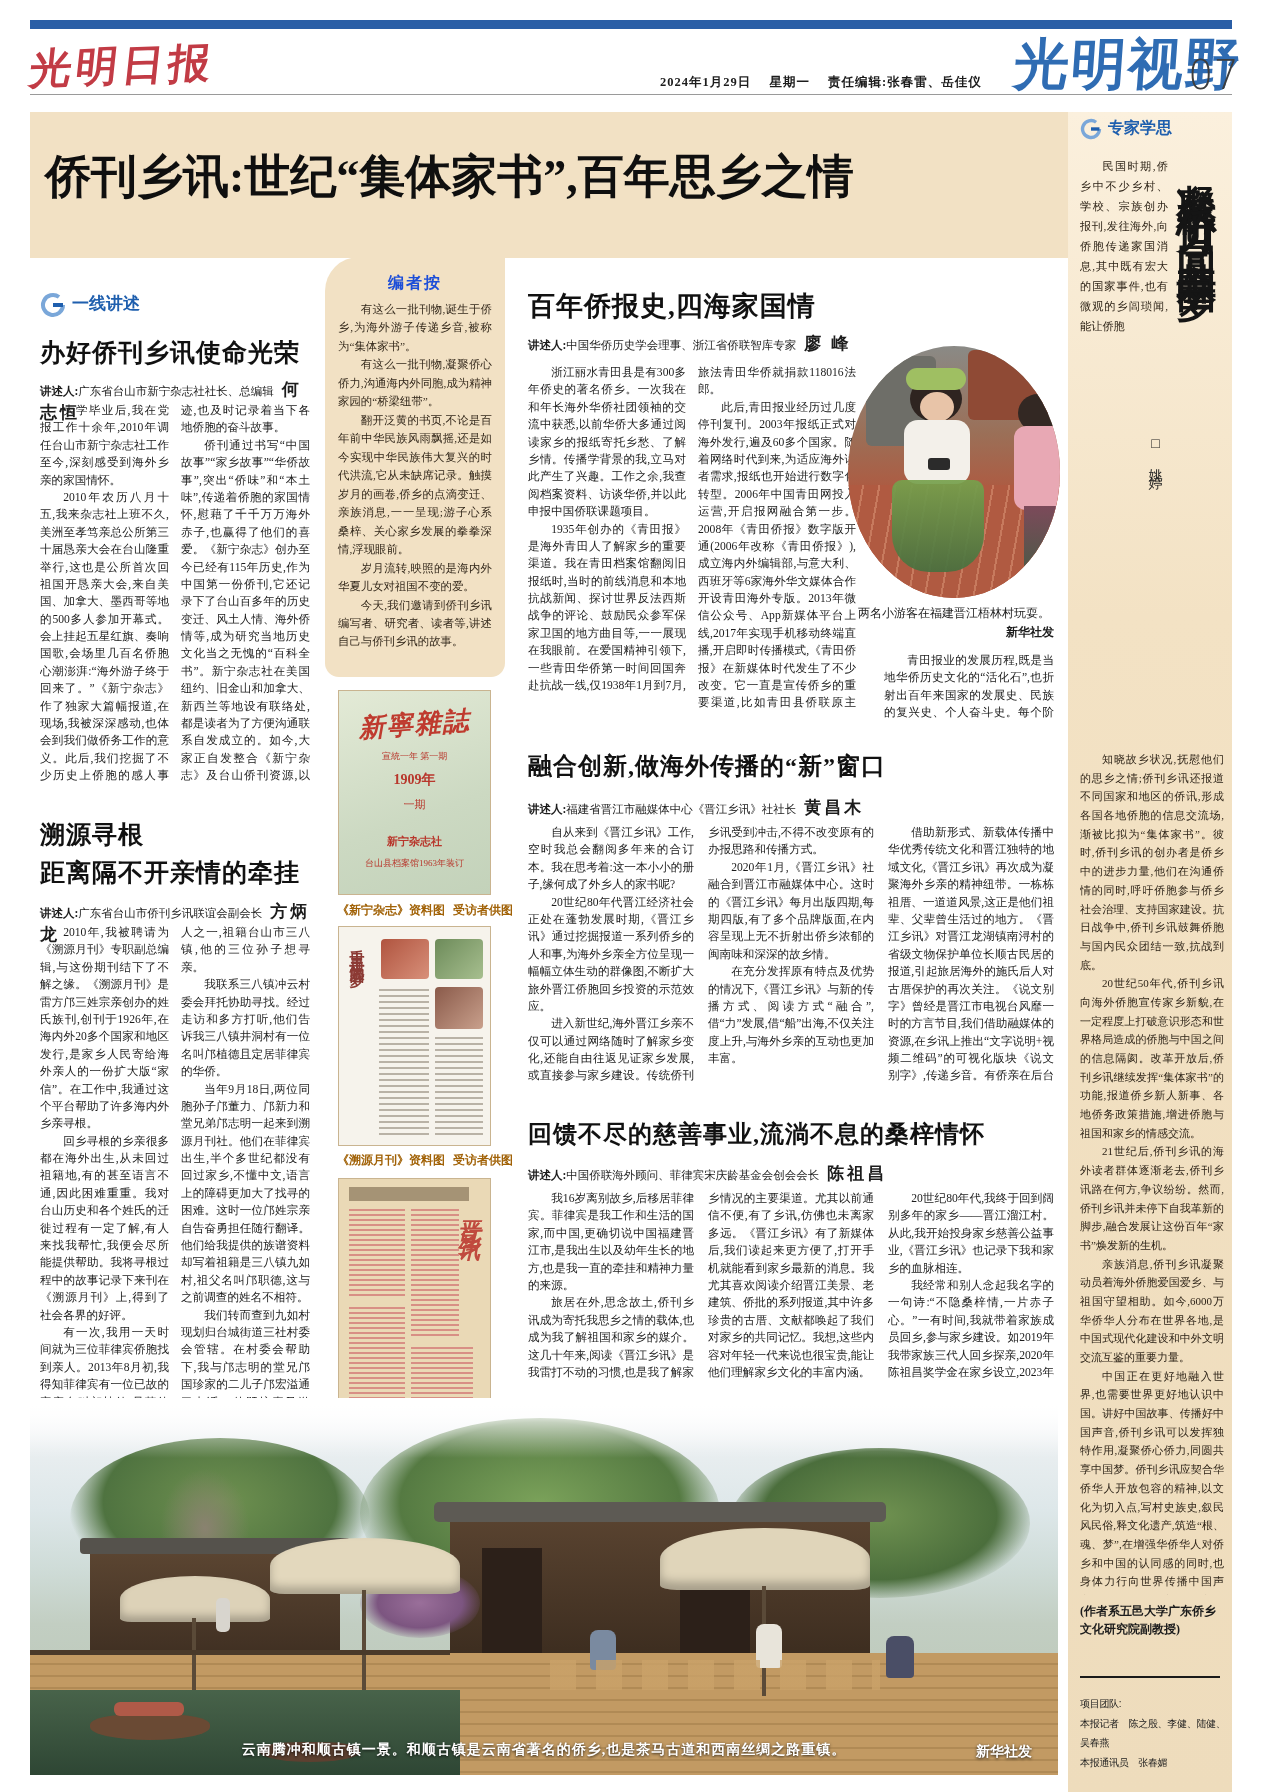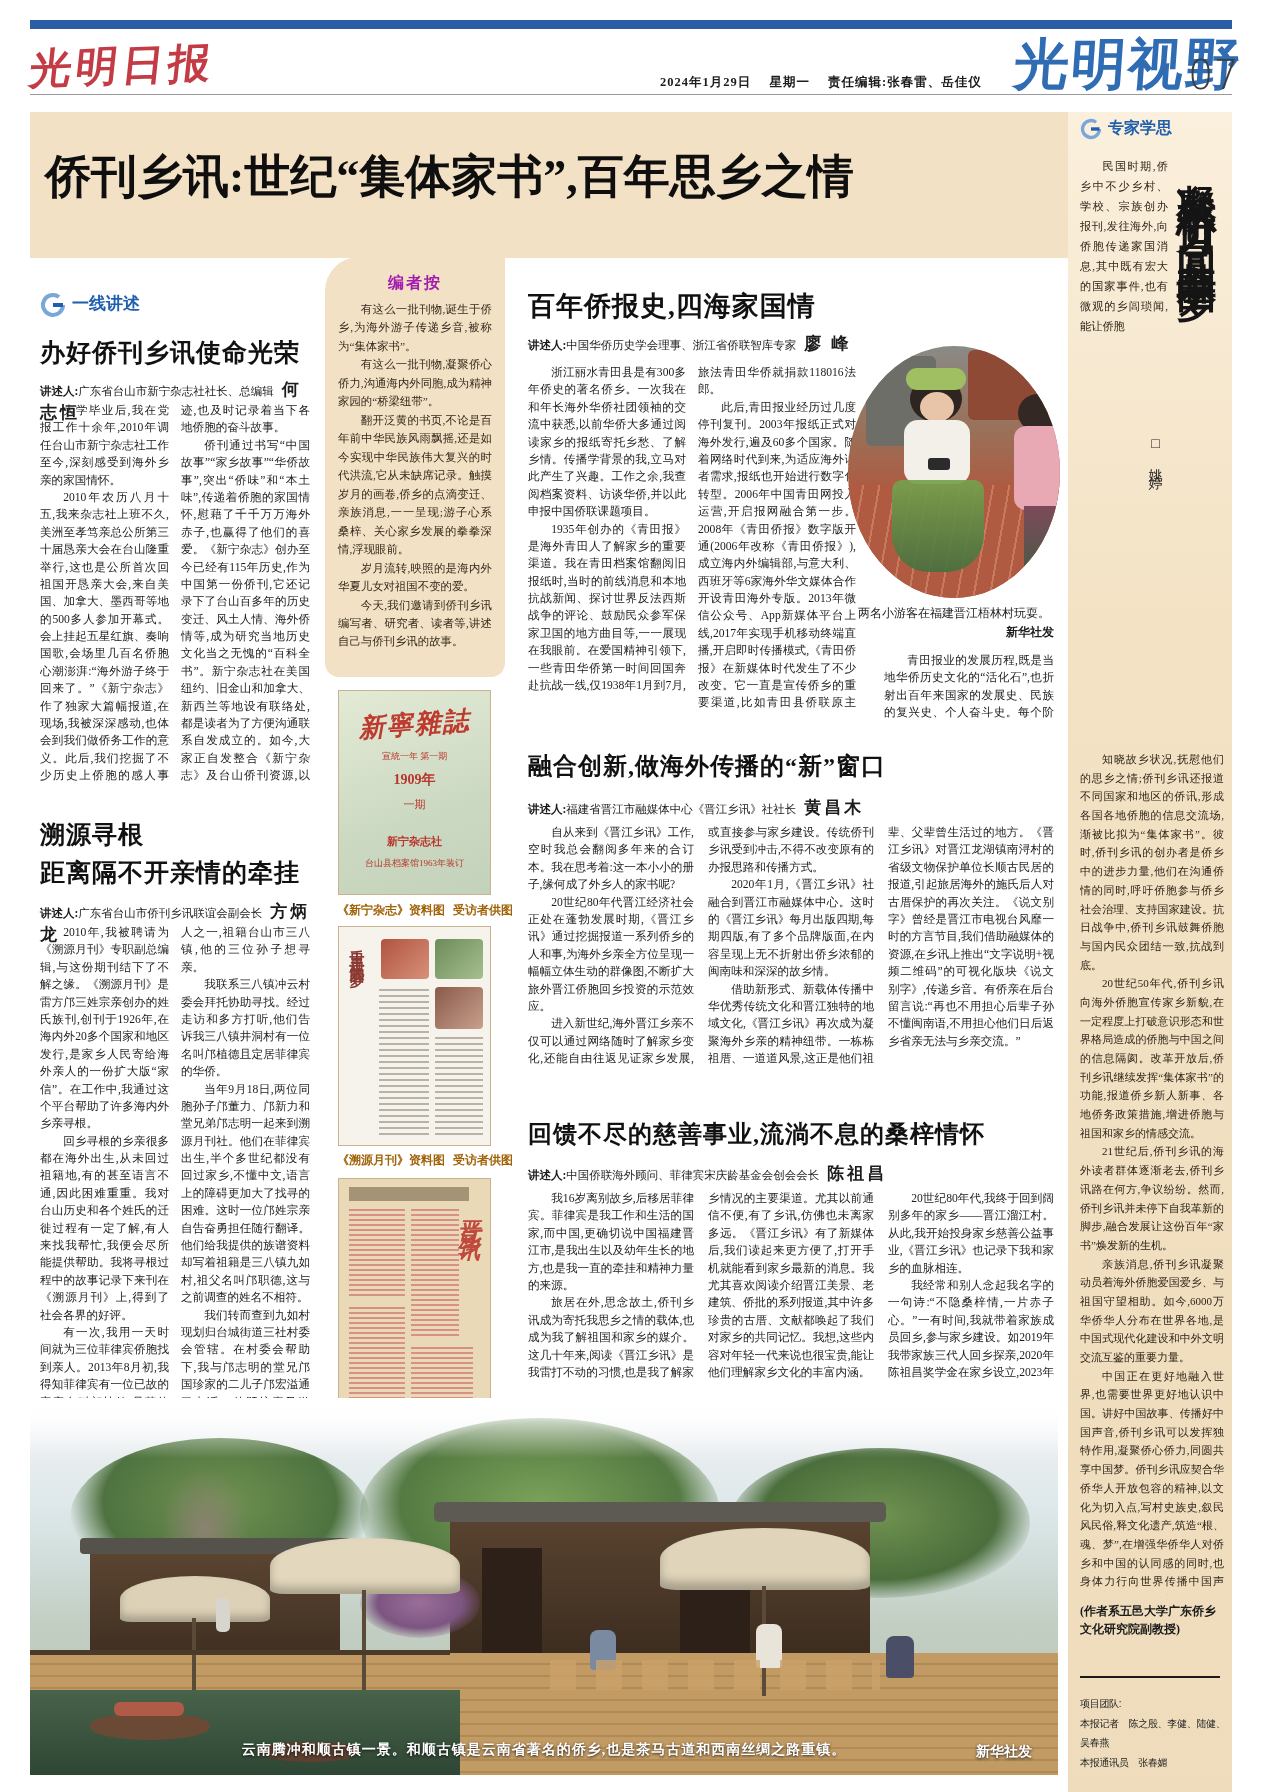--- a/index.html
+++ b/index.html
@@ -33,21 +33,21 @@
   .byline .lbl{font-weight:bold;}
   .byline .nm{font-size:17px;font-weight:bold;letter-spacing:3px;margin-left:8px;}
   
   .bodytxt{font-size:11.6px;line-height:1.5;text-align:justify;overflow:hidden;}
   .bodytxt p{margin:0;text-indent:2em;}
   .cols2{column-count:2;column-gap:12px;}
   .cols3{column-count:3;column-gap:14px;}
   
   #notebox{left:325px;top:257px;width:180px;height:420px;background:#f2e1c4;
         border-radius:34px 0 14px 14px;overflow:hidden;}
-  #notebox h3{margin:16px 0 6px 0;text-align:center;font-size:16px;letter-spacing:2px;color:#a21caf;}
+  #notebox h3{margin:16px 0 6px 0;text-align:center;font-size:16px;letter-spacing:2px;color:#1d4ed8;}
   #notetext{padding:0 13px;font-size:11.4px;line-height:1.62;text-align:justify;color:#33281b;}
   #notetext p{margin:0;text-indent:2em;}
   
   .cover{overflow:hidden;border:1px solid #c9b490;box-sizing:border-box;}
   .capt{font-size:12px;font-weight:bold;text-align:right;letter-spacing:0px;color:#a16207;}
   .capt b{margin-left:8px;}
   #cover1{background:linear-gradient(160deg,#e3ead6 0%,#ccd9c2 60%,#c3d2ba 100%);}
   #cover1 .script{color:#bf3a2e;font-size:26px;font-weight:bold;transform:rotate(-4deg);
         letter-spacing:2px;text-align:center;margin-top:16px;font-style:italic;}
   #cover1 .l{color:#b8372c;text-align:center;margin-top:8px;}
@@ -224,20 +224,21 @@
 
   <div class="abs atitle" style="left:528px;top:750px;font-size:24px;">融合创新,做海外传播的“新”窗口</div>
   <div class="abs byline" style="left:528px;top:796px;width:500px;">
     <span class="lbl">讲述人:</span><span>福建省晋江市融媒体中心《晋江乡讯》社社长</span><span class="nm">黄昌木</span>
   </div>
   <div class="abs bodytxt cols3" style="left:528px;top:824px;width:526px;height:278px;">
       <p>自从来到《晋江乡讯》工作,空时我总会翻阅多年来的合订本。我在思考着:这一本小小的册子,缘何成了外乡人的家书呢?</p>
       <p>20世纪80年代晋江经济社会正处在蓬勃发展时期,《晋江乡讯》通过挖掘报道一系列侨乡的人和事,为海外乡亲全方位呈现一幅幅立体生动的群像图,不断扩大旅外晋江侨胞回乡投资的示范效应。</p>
       <p>进入新世纪,海外晋江乡亲不仅可以通过网络随时了解家乡变化,还能自由往返见证家乡发展,或直接参与家乡建设。传统侨刊乡讯受到冲击,不得不改变原有的办报思路和传播方式。</p>
       <p>2020年1月,《晋江乡讯》社融合到晋江市融媒体中心。这时的《晋江乡讯》每月出版四期,每期四版,有了多个品牌版面,在内容呈现上无不折射出侨乡浓郁的闽南味和深深的故乡情。</p>
+      <p>在充分发挥原有特点及优势的情况下,《晋江乡讯》与新的传播方式、阅读方式“融合”,借“力”发展,借“船”出海,不仅关注度上升,与海外乡亲的互动也更加丰富。</p>
       <p>借助新形式、新载体传播中华优秀传统文化和晋江独特的地域文化,《晋江乡讯》再次成为凝聚海外乡亲的精神纽带。一栋栋祖厝、一道道风景,这正是他们祖辈、父辈曾生活过的地方。《晋江乡讯》对晋江龙湖镇南浔村的省级文物保护单位长顺古民居的报道,引起旅居海外的施氏后人对古厝保护的再次关注。《说文别字》曾经是晋江市电视台风靡一时的方言节目,我们借助融媒体的资源,在乡讯上推出“文字说明+视频二维码”的可视化版块《说文别字》,传递乡音。有侨亲在后台留言说:“再也不用担心后辈子孙不懂闽南语,不用担心他们日后返乡省亲无法与乡亲交流。”</p>
     </div>
 
   <div class="abs atitle" style="left:528px;top:1118px;font-size:24px;">回馈不尽的慈善事业,流淌不息的桑梓情怀</div>
   <div class="abs byline" style="left:528px;top:1162px;width:500px;">
     <span class="lbl">讲述人:</span><span>中国侨联海外顾问、菲律宾宋庆龄基金会创会会长</span><span class="nm">陈祖昌</span>
   </div>
   <div class="abs bodytxt cols3" style="left:528px;top:1190px;width:526px;height:200px;">
       <p>我16岁离别故乡,后移居菲律宾。菲律宾是我工作和生活的国家,而中国,更确切说中国福建晋江市,是我出生以及幼年生长的地方,也是我一直的牵挂和精神力量的来源。</p>
       <p>旅居在外,思念故土,侨刊乡讯成为寄托我思乡之情的载体,也成为我了解祖国和家乡的媒介。这几十年来,阅读《晋江乡讯》是我雷打不动的习惯,也是我了解家乡情况的主要渠道。尤其以前通信不便,有了乡讯,仿佛也未离家多远。《晋江乡讯》有了新媒体后,我们读起来更方便了,打开手机就能看到家乡最新的消息。我尤其喜欢阅读介绍晋江美景、老建筑、侨批的系列报道,其中许多珍贵的古厝、文献都唤起了我们对家乡的共同记忆。我想,这些内容对年轻一代来说也很宝贵,能让他们理解家乡文化的丰富内涵。</p>

